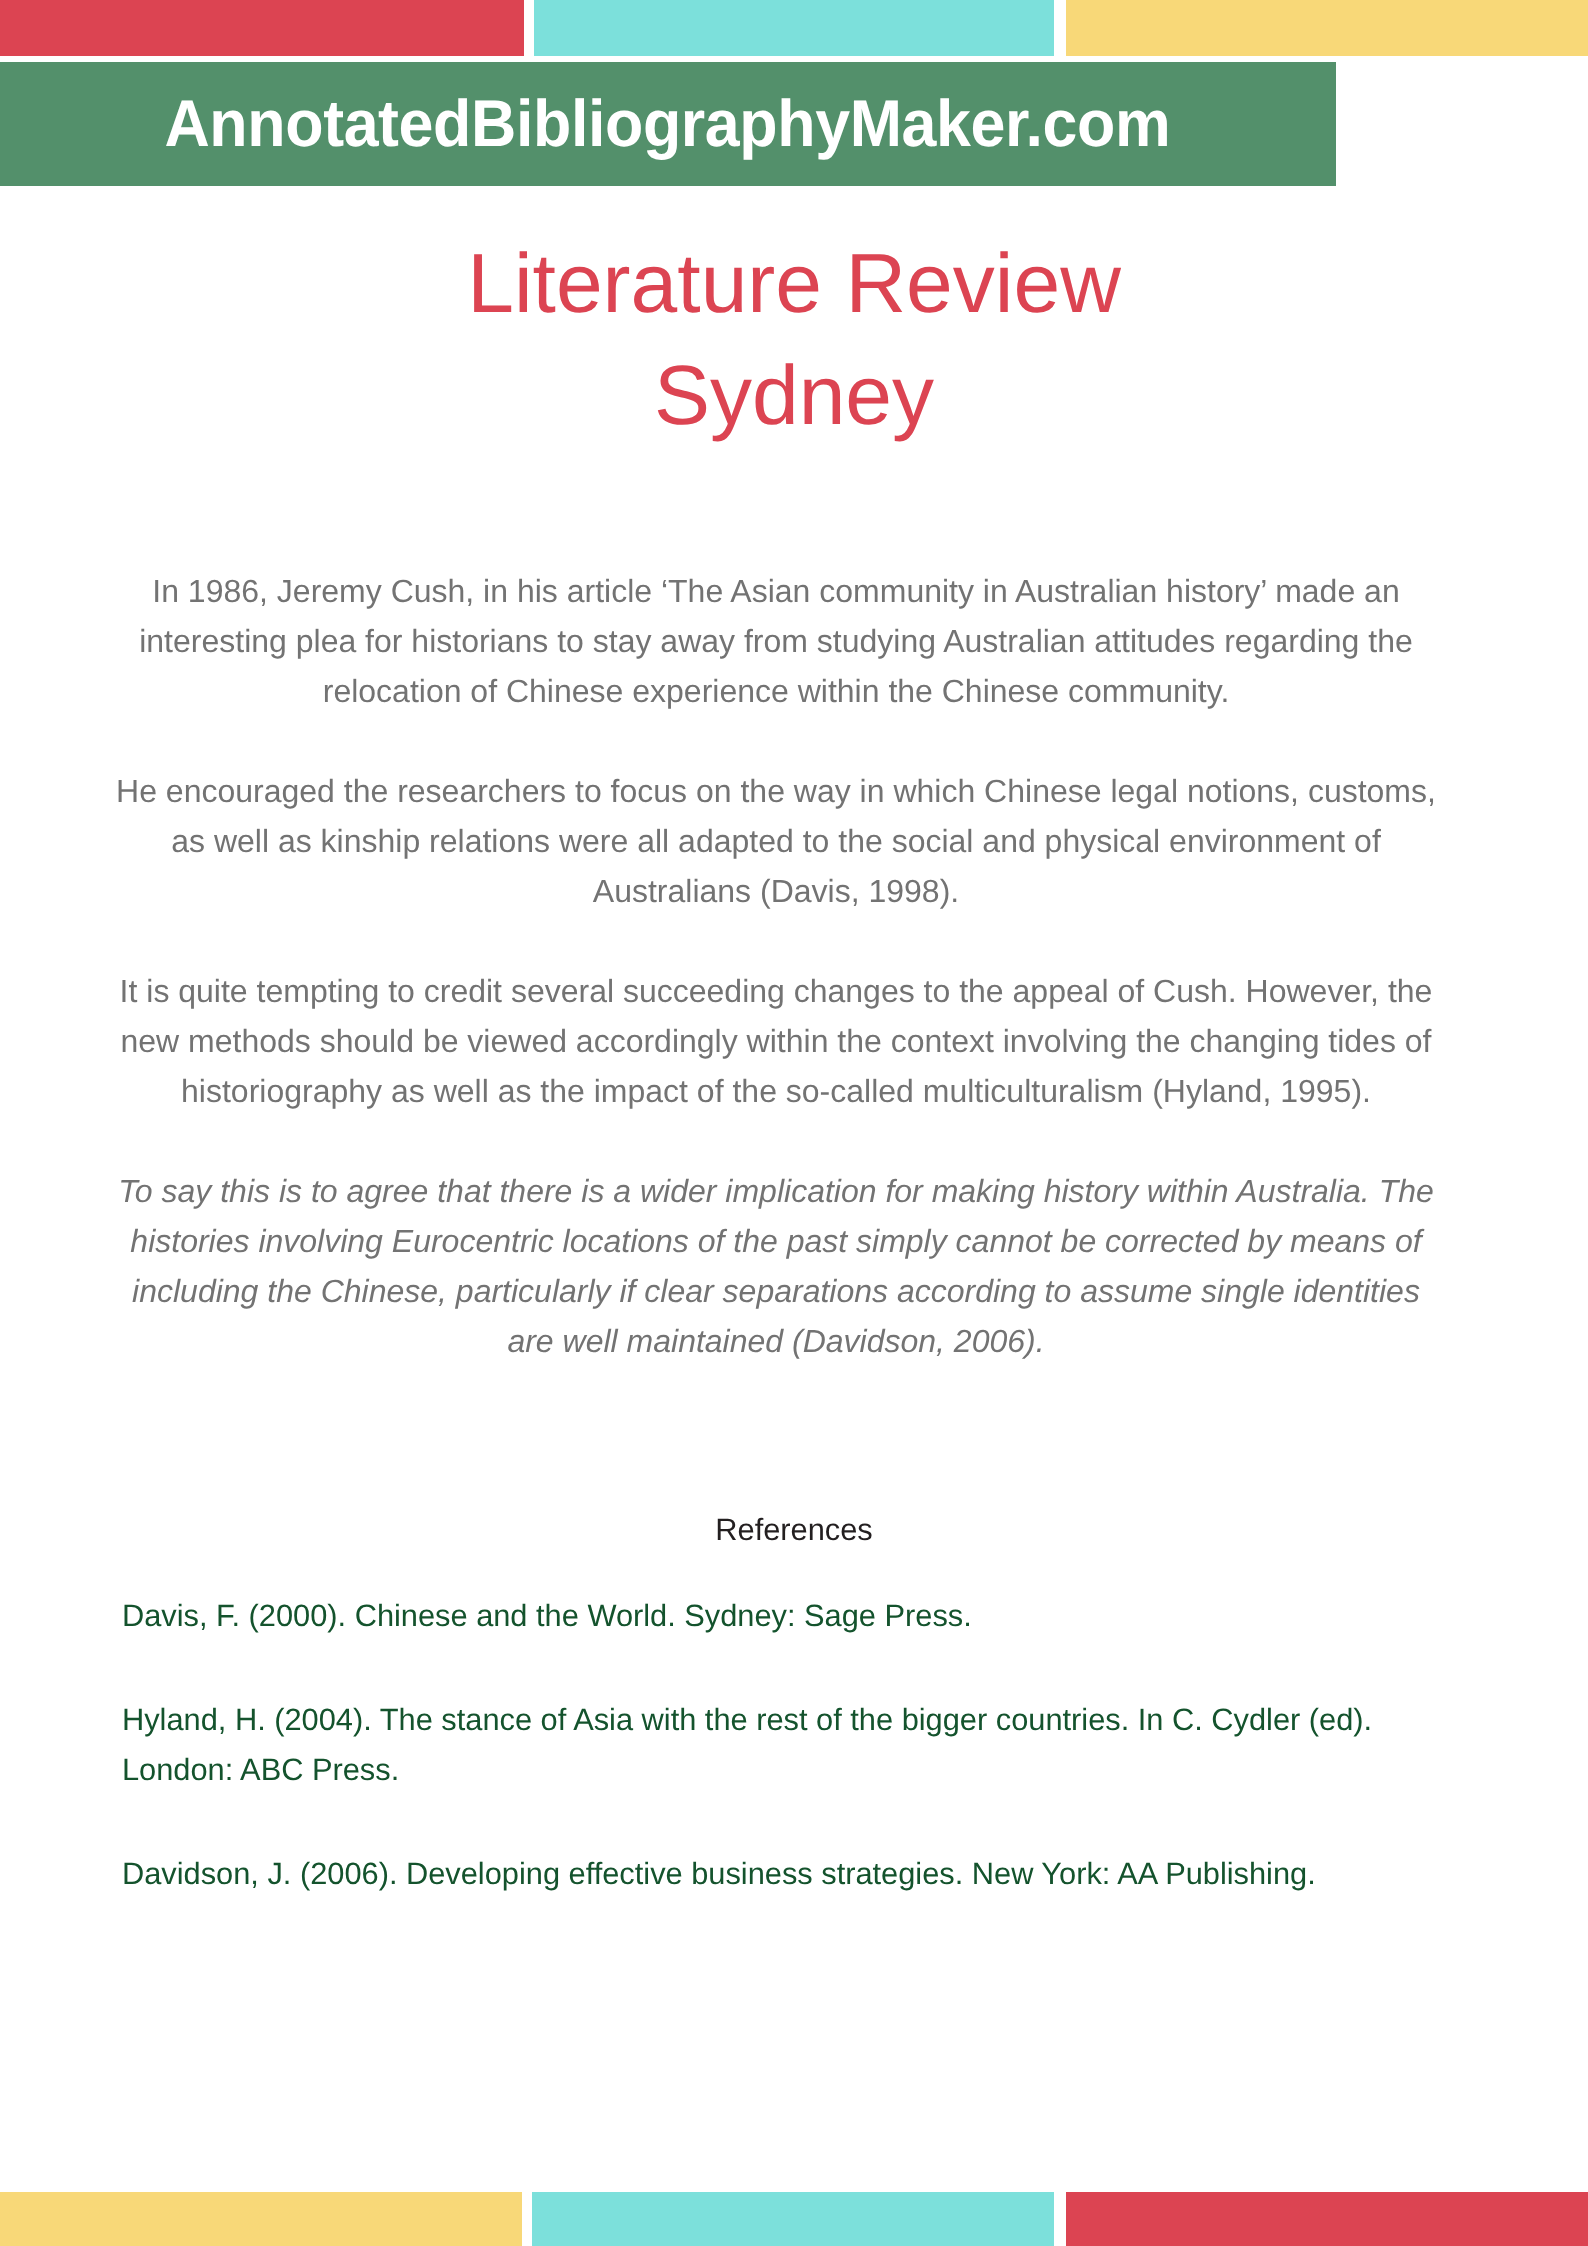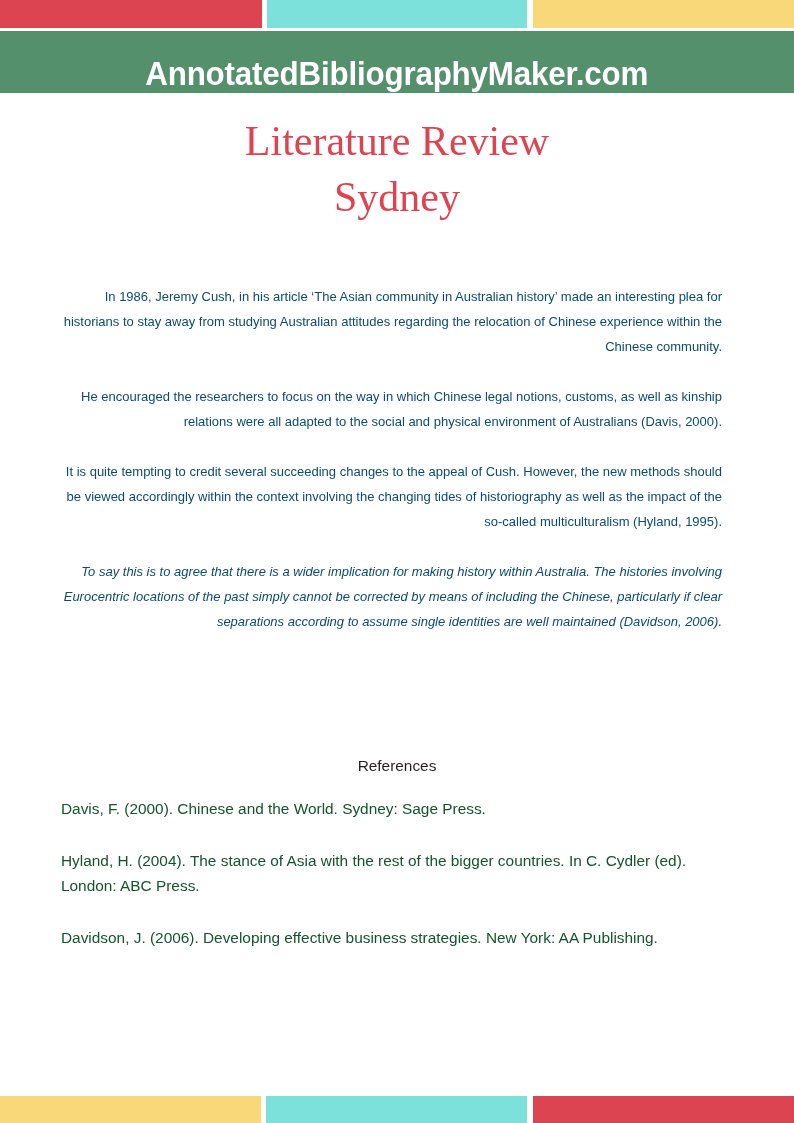--- a/index.html
+++ b/index.html
@@ -37,65 +37,65 @@
   }
   .bar-red   { left: 0px;   width: 262px; background: #dc4452; }
   .bar-teal  { left: 267px; width: 260px; background: #7ce0db; }
   .bar-yellow{ left: 533px; width: 261px; background: #f8d878; }
 
   
   .header-band {
     position: absolute;
     top: 31px;
     left: 0;
-    width: 794px;
+    width: 668px;
     height: 62px;
     background: #53906b;
     display: flex;
-    align-items: flex-end;
+    align-items: center;
     justify-content: center;
   }
   .site-title {
     color: #ffffff;
     font-family: "Liberation Sans Narrow", "Liberation Sans", sans-serif;
     font-size: 33px;
     font-weight: bold;
     letter-spacing: -0.2px;
     white-space: nowrap;
     transform: scaleX(0.95);
   }
 
   
   .doc-title {
     position: absolute;
     top: 114px;
     left: 0;
     width: 794px;
     text-align: center;
     color: #dc4452;
-    font-family: Liberation Serif, serif;
+    font-family: Liberation Sans, sans-serif;
     font-size: 42px;
     font-weight: normal;
     line-height: 1.33;
   }
   .doc-title .line { display: block; }
 
   
   .content {
     position: absolute;
     top: 284px;
     left: 54px;
     width: 668px;
   }
   .para {
-    color: #0c4a6e;
-    font-size: 13px;
+    color: #737373;
+    font-size: 16px;
     line-height: 25px;
     margin: 0 0 25px 0;
-    text-align: right;
+    text-align: center;
   }
   .para:last-child { margin-bottom: 0; font-style: italic; }
 
   
   .references-heading {
     position: absolute;
     top: 755px;
     left: 0;
     width: 794px;
     text-align: center;
@@ -151,21 +151,21 @@
     <div class="site-title">AnnotatedBibliographyMaker.com</div>
   </div>
 
   <div class="doc-title">
     <span class="line">Literature Review</span>
     <span class="line">Sydney</span>
   </div>
 
   <div class="content">
     <p class="para">In 1986, Jeremy Cush, in his article ‘The Asian community in Australian history’ made an interesting plea for historians to stay away from studying Australian attitudes regarding the relocation of Chinese experience within the Chinese community.</p>
-    <p class="para">He encouraged the researchers to focus on the way in which Chinese legal notions, customs, as well as kinship relations were all adapted to the social and physical environment of Australians (Davis, 2000).</p>
+    <p class="para">He encouraged the researchers to focus on the way in which Chinese legal notions, customs, as well as kinship relations were all adapted to the social and physical environment of Australians (Davis, 1998).</p>
     <p class="para">It is quite tempting to credit several succeeding changes to the appeal of Cush. However, the new methods should be viewed accordingly within the context involving the changing tides of historiography as well as the impact of the so-called multiculturalism (Hyland, 1995).</p>
     <p class="para">To say this is to agree that there is a wider implication for making history within Australia. The histories involving Eurocentric locations of the past simply cannot be corrected by means of including the Chinese, particularly if clear separations according to assume single identities are well maintained (Davidson, 2006).</p>
   </div>
 
   <div class="references-heading">References</div>
 
   <div class="references-list">
     <p class="ref-item">Davis, F. (2000). Chinese and the World. Sydney: Sage Press.</p>
     <p class="ref-item">Hyland, H. (2004). The stance of Asia with the rest of the bigger countries. In C. Cydler (ed). London: ABC Press.</p>
     <p class="ref-item">Davidson, J. (2006). Developing effective business strategies. New York: AA Publishing.</p>

